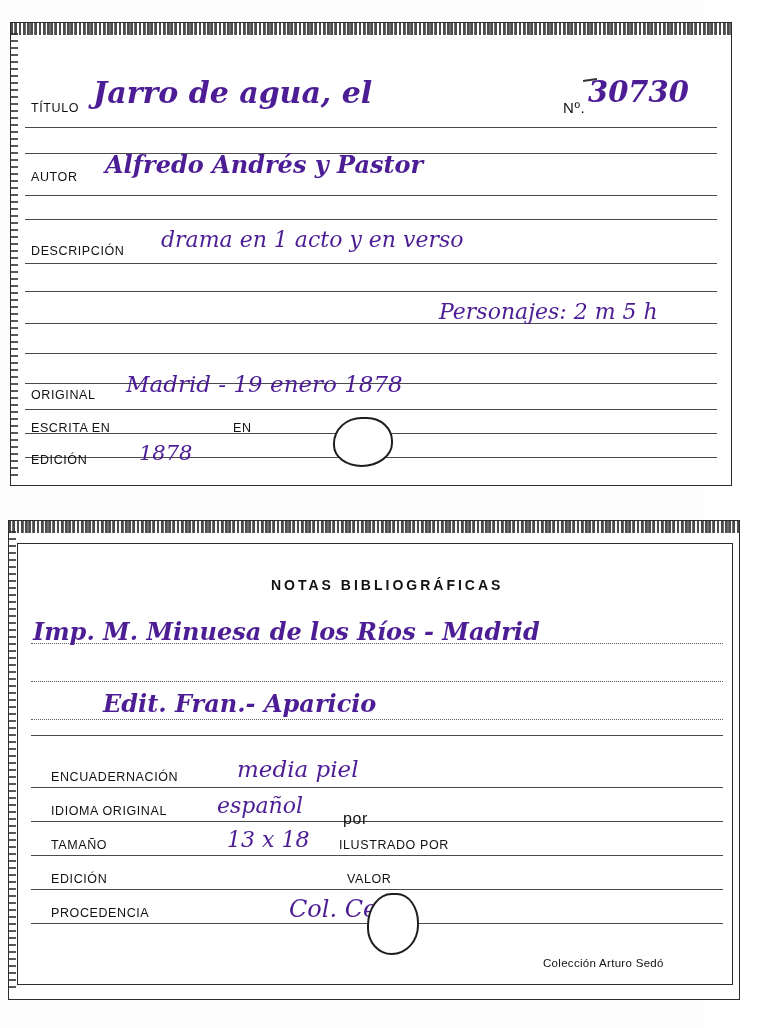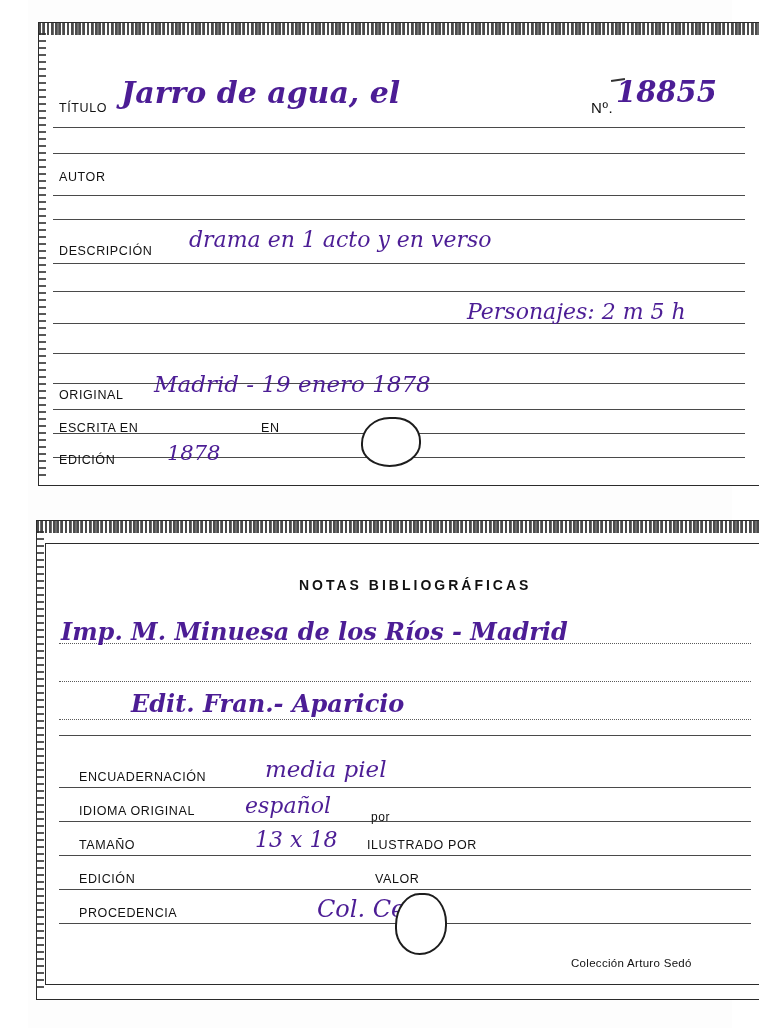--- a/index.html
+++ b/index.html
@@ -13,21 +13,20 @@
     font-family: "Liberation Sans", sans-serif;
     color: #111;
     position: relative;
     overflow: hidden;
   }
   .page {
     position: relative;
     width: 704px;
     height: 1028px;
     background: #fdfdfd;
-    margin-left: 28px;
   }
 
   
   .card {
     position: absolute;
     background: #ffffff;
     border: 1px solid #2b2b2b;
   }
 
   
@@ -65,21 +64,21 @@
   }
 
   .label {
     position: absolute;
     font-size: 12.5px;
     letter-spacing: .6px;
     color: #111;
     white-space: nowrap;
   }
   .label.small {
-    font-size: 12px;
+    font-size: 16px;
   }
 
   
   .hand {
     position: absolute;
     font-family: "DejaVu Serif", serif;
     font-style: italic;
     color: #4c1d95;
     white-space: nowrap;
     transform-origin: left bottom;
@@ -141,24 +140,25 @@
     <div class="rule" style="top:330px;"></div>
     <div class="rule" style="top:360px;"></div>
     <div class="rule" style="top:386px;"></div>
     <div class="rule" style="top:410px;"></div>
     <div class="rule" style="top:434px;"></div>
 
     <div class="label" style="left:20px; top:78px;">TÍTULO</div>
     <div class="hand thick" style="left:82px; top:52px; font-size:30px;">Jarro de agua, el</div>
 
     <div class="label" style="left:552px; top:76px; font-size:15px;text-align:center;">Nº.</div>
-    <div class="hand thick" style="left:577px; top:52px; font-size:29px;">18855</div>
+    <div class="hand thick" style="left:577px; top:52px; font-size:29px;">30730</div>
     <div class="tick" style="left:572px; top:56px; width:14px; height:2px; transform:rotate(-8deg);"></div>
 
     <div class="label" style="left:20px; top:147px;">AUTOR</div>
+    <div class="hand thick" style="left:94px; top:127px; font-size:24px;">Alfredo Andrés y Pastor</div>
 
     <div class="label" style="left:20px; top:221px;">DESCRIPCIÓN</div>
     <div class="hand" style="left:150px; top:204px; font-size:22px;">drama en 1 acto y en verso</div>
 
     <div class="hand" style="left:428px; top:276px; font-size:22px;">Personajes: 2 m 5 h</div>
 
     <div class="label" style="left:20px; top:365px;">ORIGINAL</div>
     <div class="hand" style="left:115px; top:348px; font-size:23px;">Madrid - 19 enero 1878</div>
 
     <div class="label" style="left:20px; top:398px;">ESCRITA EN</div>

